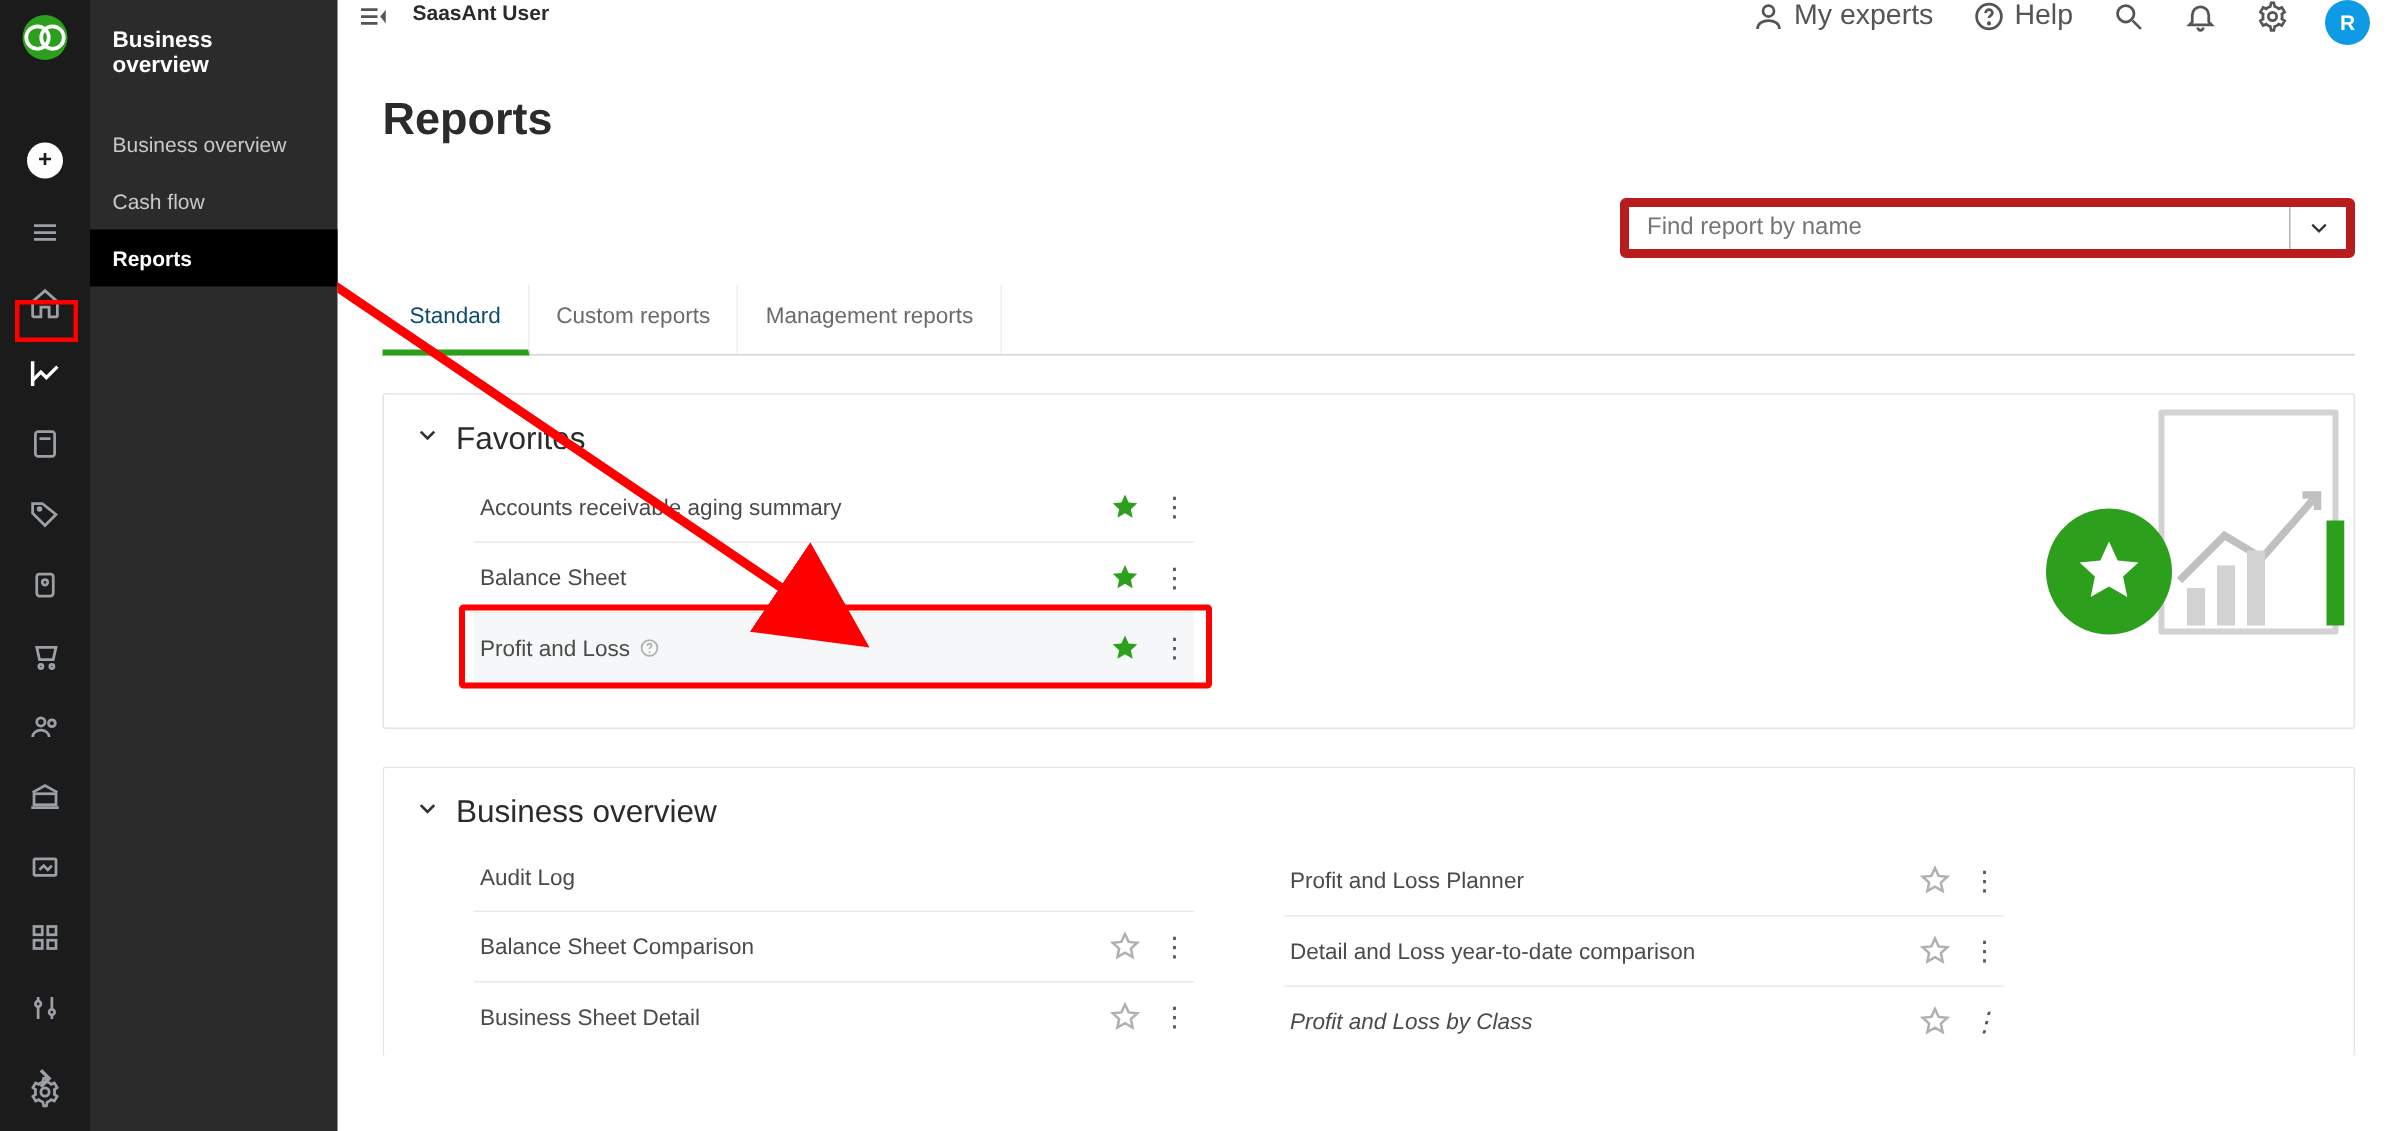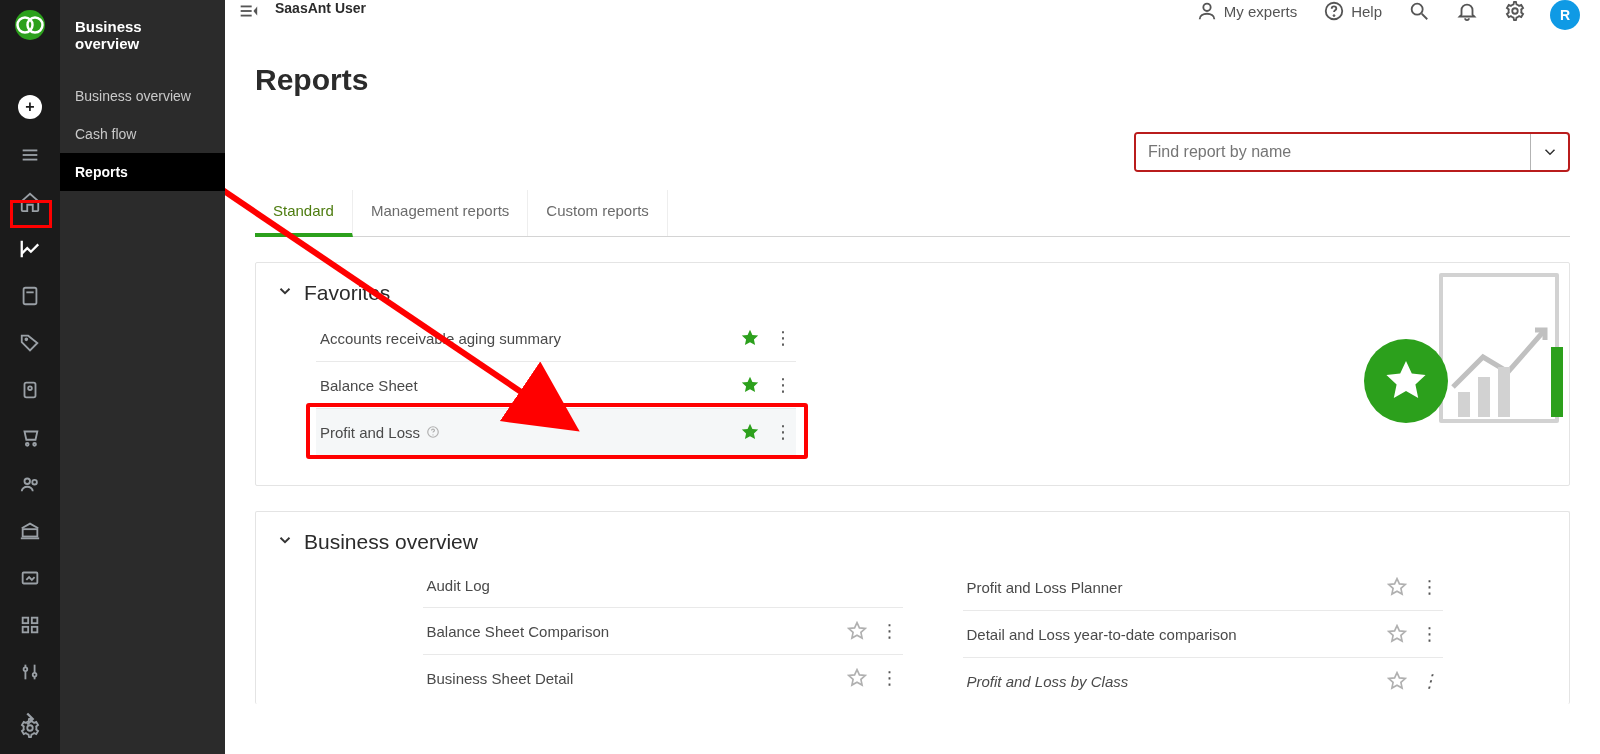--- a/index.html
+++ b/index.html
@@ -16,49 +16,49 @@
   .submenu { width: 165px; background: #2b2b2b; color:#c9c9c9; padding-top:18px; }
   .submenu .title { color:#fff; font-weight:700; font-size:15px; padding:0 15px 25px; }
   .submenu .item { padding:11px 15px; font-size:14px; cursor:pointer; }
   .submenu .item.active { background:#000; color:#fff; font-weight:700; }
   
   .main { flex:1; display:flex; flex-direction:column; position:relative; }
   .topbar { height:48px; display:flex; align-items:flex-start; padding:0 20px 0 12px; gap:6px; font-size:14px; }
   .topbar .collapse { display:flex; align-items:center; cursor:pointer; margin-right:10px; color:#555; }
   .topbar .user { font-weight:700; font-size:14px; }
   .topbar .spacer { flex:1; }
-  .topbar .tb-item { display:flex; align-items:center; gap:6px; color:#555; cursor:pointer; padding:0 10px; font-size:15px; }
+  .topbar .tb-item { display:flex; align-items:center; gap:6px; color:#555; cursor:pointer; padding:0 10px; font-size:19px; }
   .topbar .tb-item svg { width:22px; height:22px; stroke:#555; }
   .topbar .avatar { width:30px; height:30px; border-radius:50%; background:#0f9ae5; color:#fff; display:flex; align-items:center; justify-content:center; font-weight:700; margin-left:8px; }
   
   .page { padding: 15px 30px 0 30px; flex:1; overflow:auto; position:relative; }
   h1.page-title { font-size:30px; font-weight:700; margin-bottom:35px; }
   .search-row { display:flex; justify-content:flex-end; margin-bottom:18px; }
-  .search { display:flex; width:436px; height:40px; border:2px solid #b91c1c; border-radius:4px; overflow:hidden; }
+  .search { display:flex; width:490px; height:40px; border:6px solid #b91c1c; border-radius:4px; overflow:hidden; }
   .search input { flex:1; border:none; padding:0 12px; font-size:16px; outline:none; color:#6b6b6b; }
   .search .dd { width:38px; border-left:1px solid #b3b3b3; display:flex; align-items:center; justify-content:center; cursor:pointer; }
   
   .tabs { display:flex; border-bottom:1px solid #d4d4d4; }
   .tab { padding:12px 18px 14px; font-size:15px; color:#6b6b6b; cursor:pointer; border-right:1px solid #eee; }
-  .tab.active { color:#4d7c0f; font-weight:500; border-bottom:4px solid #2ca01c; margin-bottom:-1px; }
+  .tab.active { color:#0c4a6e; font-weight:500; border-bottom:4px solid #2ca01c; margin-bottom:-1px; }
   
   .section { border:1px solid #e4e4e4; border-radius:2px; margin-top:25px; padding:18px 20px 10px; position:relative; }
   .section .sec-head { display:flex; align-items:center; gap:10px; font-size:21px; font-weight:500; margin-bottom:10px; cursor:pointer; }
   .report-list { margin-left:40px; max-width:480px; }
   .report-row { display:flex; align-items:center; justify-content:space-between; padding:13px 4px; border-bottom:1px solid #e9e9e9; font-size:15px; color:#4a4a4a; position:relative; }
   .report-row:last-child { border-bottom:none; }
   .report-row .rname { display:flex; align-items:center; gap:6px; cursor:pointer; }
   .report-row .actions { display:flex; align-items:center; gap:14px; }
   .report-row.highlight-row { background:#f5f7f8; }
   .report-row .red-box { position:absolute; border:4px solid #ff0000; border-radius:3px; left:-10px; top:-6px; right:-12px; bottom:-4px; pointer-events:none; }
   .star { width:20px; height:20px; cursor:pointer; }
   .star.full { color:#2ca01c; }
   .star.empty { color:#b0b0b0; }
   .dots { cursor:pointer; color:#555; font-size:18px; line-height:1; }
-  .two-col { display:flex; gap:60px;justify-content:center; }
+  .two-col { display:flex; gap:60px; }
   .two-col .col { flex:1; max-width:480px; }
   .two-col .col.right { margin-left:0; }
   
   .illus { position:absolute; right:10px; top:10px; width:195px; height:150px; }
   .illus .circle { position:absolute; width:84px; height:84px; border-radius:50%; background:#2ca01c; display:flex; align-items:center; justify-content:center; bottom:0; left:0; }
   .illus .circle svg { width:48px; height:48px; fill:#fff; }
   .illus .page-shape { position:absolute; right:0; top:0; width:120px; height:150px; border:4px solid #d2d2d2; border-radius:2px; }
   
   svg.anno-arrow { position:absolute; left:-165px; top:70px; width:600px; height:330px; pointer-events:none; z-index:20; }
   .chev svg, .dd svg { width:18px; height:18px; }
@@ -232,22 +232,22 @@
         <div class="dd">
             <svg viewBox="0 0 24 24">
               <polyline points="6 9 12 15 18 9" fill="none" stroke="#333" stroke-width="2"></polyline>
             </svg>
           </div>
       </div>
     </div>
 
     <div class="tabs">
       <div class="tab active">Standard</div>
+      <div class="tab">Custom reports</div>
       <div class="tab">Management reports</div>
-      <div class="tab">Custom reports</div>
     </div>
 
     <div class="section" style="padding-bottom:30px;">
       <div class="sec-head">
         <span class="chev"><svg viewBox="0 0 24 24">
               <polyline points="6 9 12 15 18 9" fill="none" stroke="#333" stroke-width="2.5"></polyline>
             </svg></span>
         <span>Favorites</span>
       </div>
       <div class="report-list">

